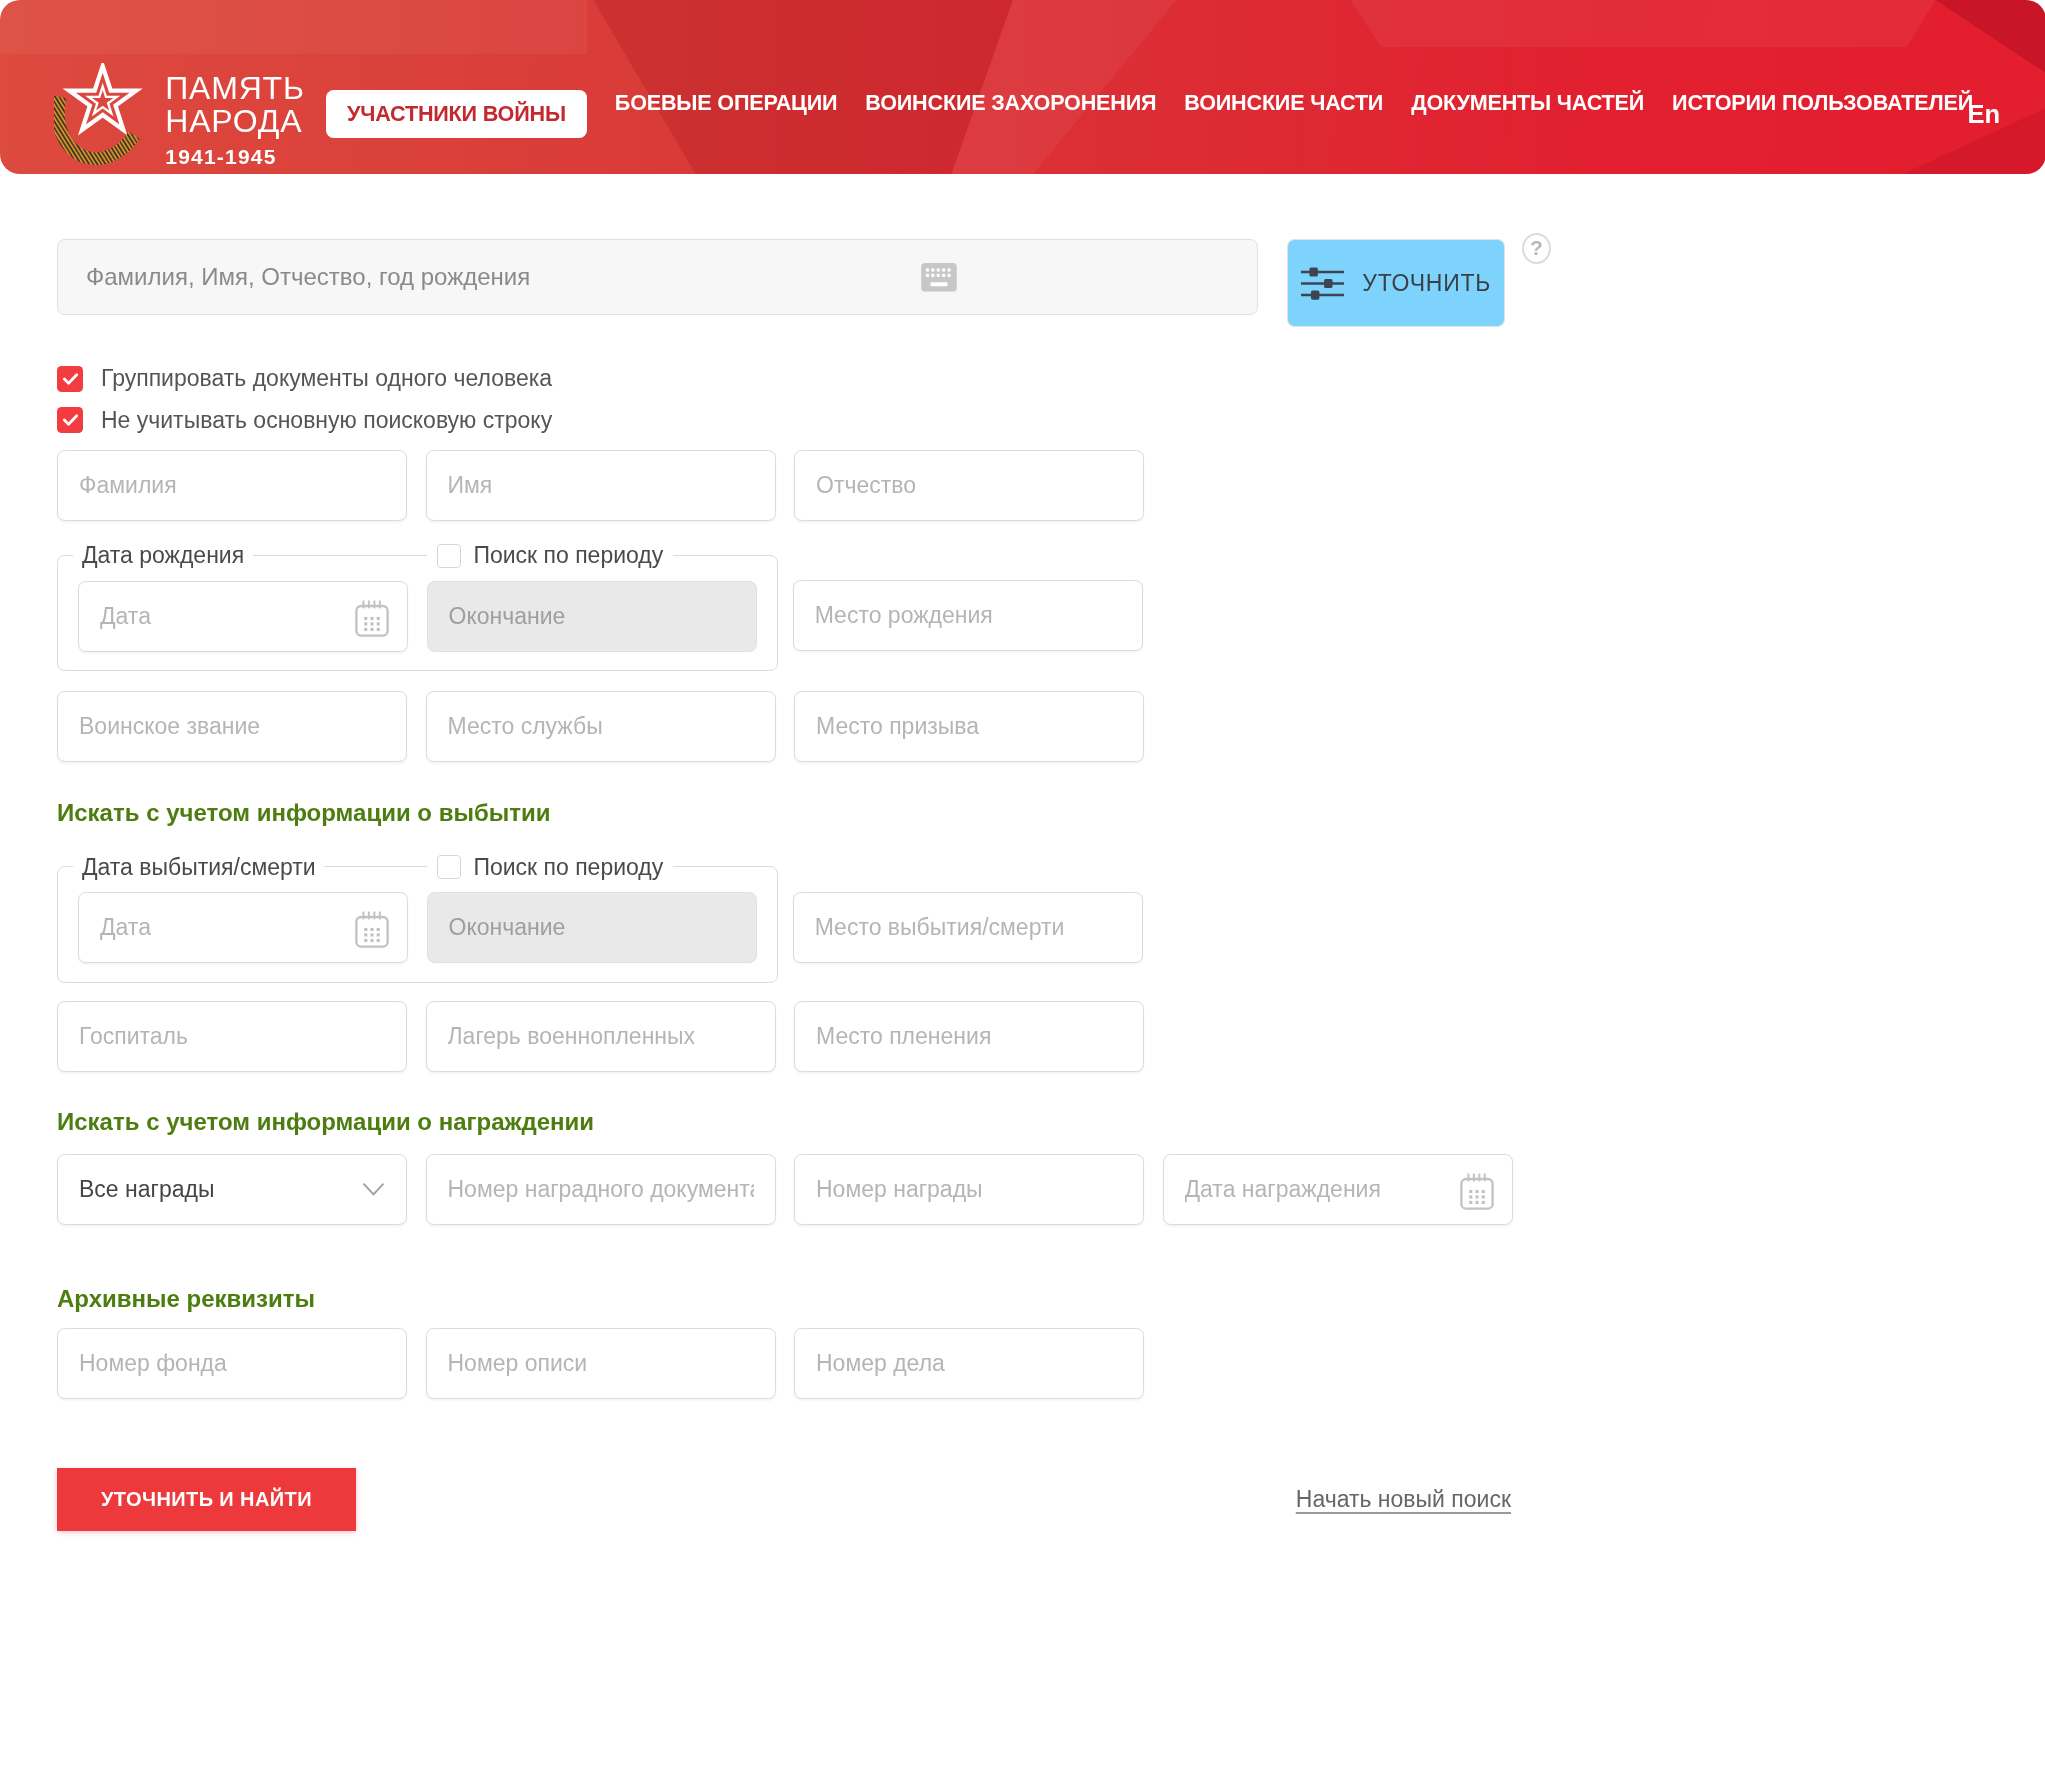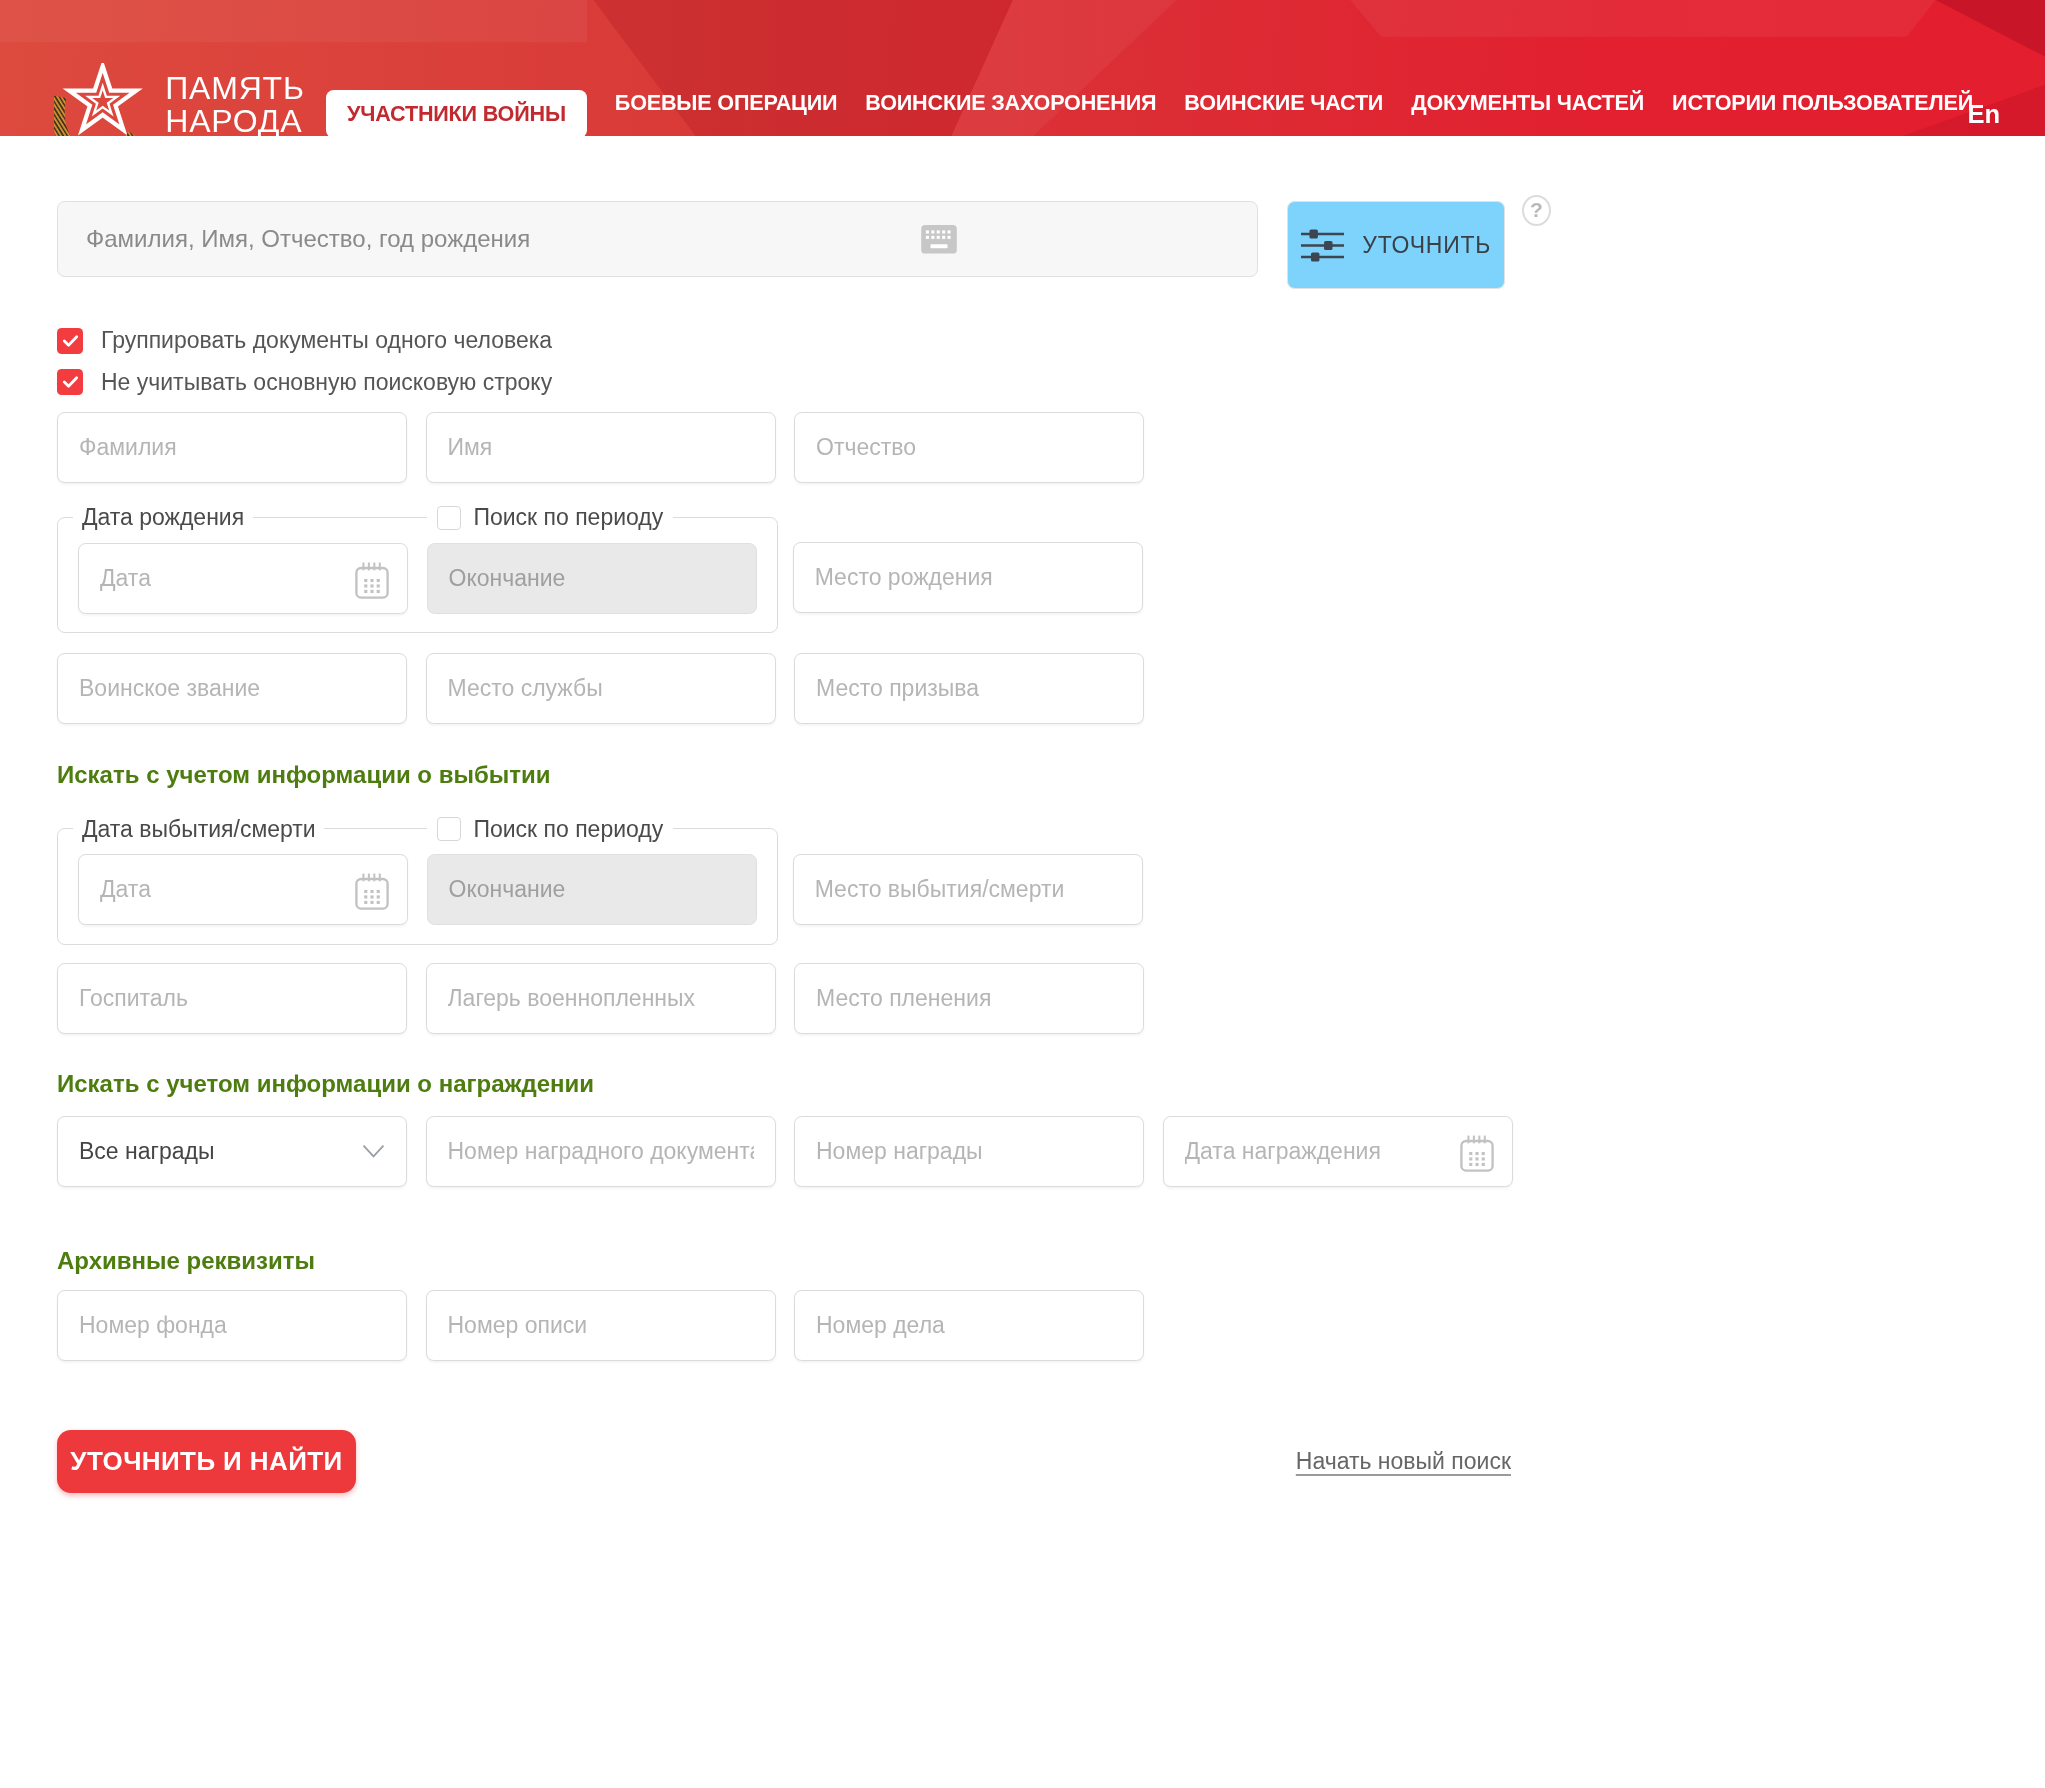--- a/index.html
+++ b/index.html
@@ -3,22 +3,22 @@
 <meta charset="utf-8">
 <style>
   * { margin:0; padding:0; box-sizing:border-box; }
   html,body { background:#fff; }
   body {
     width:2046px; height:1788px; overflow:hidden; position:relative;
     font-family:"Liberation Sans", sans-serif;
   }
 
   
-  .header { position:relative; height:136px; overflow:hidden;
-    background:linear-gradient(92deg,#dd4a3e 0%,#d93a38 34%,#dc2c34 58%,#e2202f 78%,#e31e2e 100%); }
+  .header { position:relative; height:174px; overflow:hidden;
+    background:linear-gradient(92deg,#dd4a3e 0%,#d93a38 34%,#dc2c34 58%,#e2202f 78%,#e31e2e 100%);border-radius:20px; }
   .facet { position:absolute; inset:0; pointer-events:none; }
   .f-dark-band   { background:rgba(160,10,25,.22); clip-path:polygon(29% 0,49.5% 0,46.5% 100%,34% 100%); }
   .f-light-left  { background:rgba(255,255,255,.05); clip-path:polygon(0 0,28.7% 0,28.7% 31%,0 31%); }
   .f-light-mid   { background:rgba(255,255,255,.05); clip-path:polygon(49.5% 0,57.5% 0,50.5% 100%,46.5% 100%); }
   .f-light-right { background:rgba(255,255,255,.055); clip-path:polygon(66% 0,94.6% 0,93.2% 27%,67.5% 27%); }
   .f-dark-corner { background:rgba(130,0,20,.28); clip-path:polygon(94.6% 0,100% 0,100% 42%); }
   .f-dark-br     { background:rgba(150,5,25,.18); clip-path:polygon(93% 100%,100% 62%,100% 100%); }
 
   .logo { position:absolute; left:54px; top:63px; display:flex; }
   .logo-star { width:102px; height:103px; }
@@ -86,22 +86,22 @@
     font-size:23px; color:#4a4a4a; white-space:nowrap; cursor:pointer; }
   .leg-tail { flex:1; }
   .side-field { margin-left:14.7px; margin-top:25.5px; width:350px;align-items:center; }
 
   .heading { font-size:24px; font-weight:700; color:#4d7c0f; }
   .h-loss { margin-top:37px; }
   .h-award { margin-top:36px; }
   .h-archive { margin-top:60px; }
 
   .footer-row { width:1454px; margin-top:69px; display:flex; justify-content:space-between; align-items:center; }
-  .submit-btn { width:299px; height:63px; background:#ee393c; border:none; border-radius:14px;
-    color:#fff; font-family:inherit; font-weight:700; font-size:26px; letter-spacing:0.4px;
+  .submit-btn { width:299px; height:63px; background:#ee393c; border:none; border-radius:0;
+    color:#fff; font-family:inherit; font-weight:700; font-size:20px; letter-spacing:0.4px;
     display:flex; align-items:center; justify-content:center; cursor:pointer;
     box-shadow:0 2.3px 5.4px rgba(231,48,55,.30); }
   .new-search { font-size:23px; color:#666; text-decoration:underline;
     text-decoration-color:#9a9a9a; text-underline-offset:5.4px; cursor:pointer; }
 </style>
 </head>
 <body>
 
 <div class="header">
   <div class="facet f-dark-band"></div>

